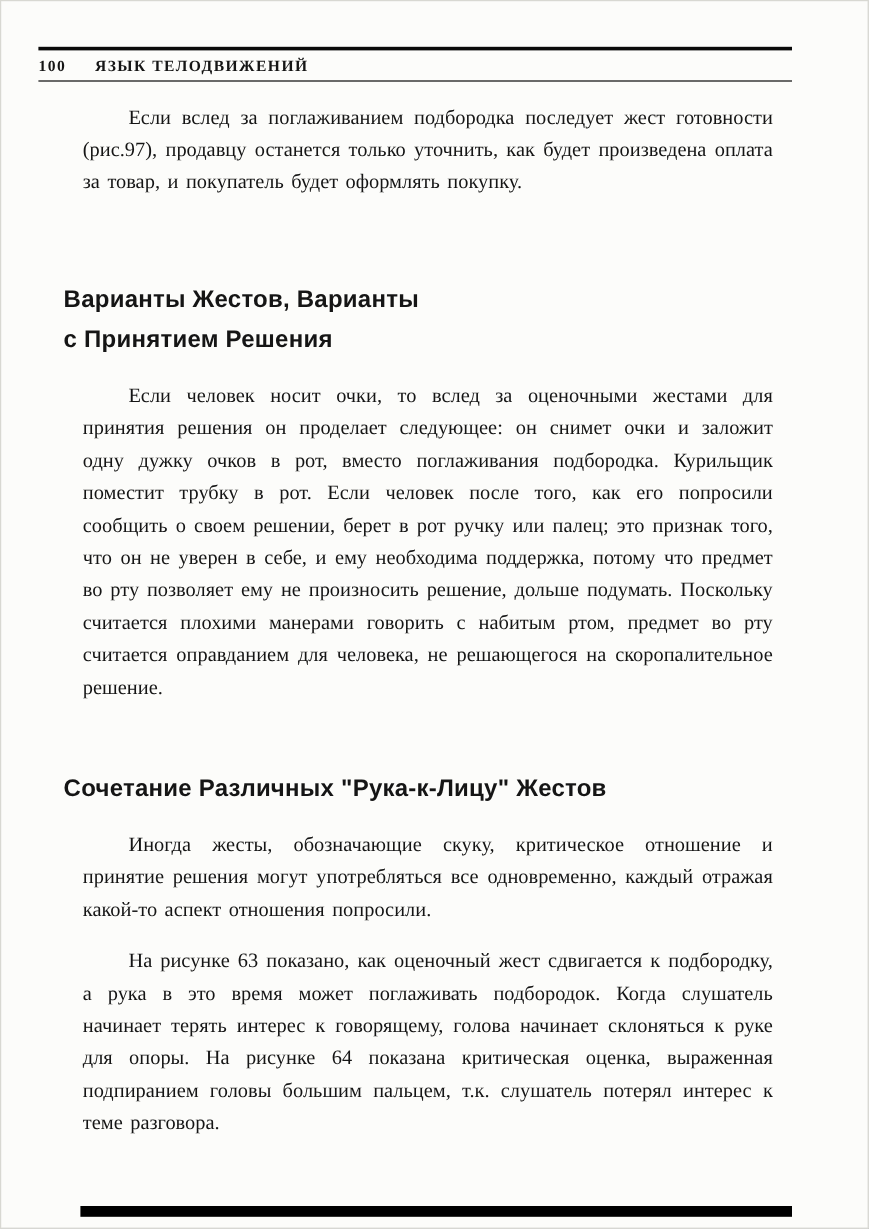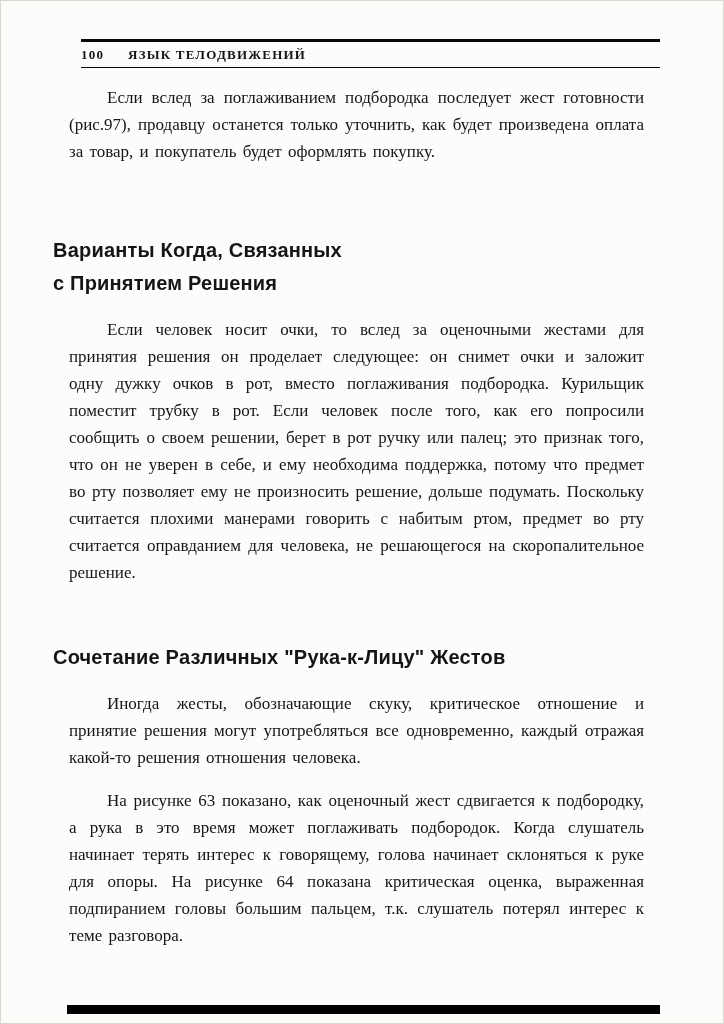--- a/index.html
+++ b/index.html
@@ -12,21 +12,21 @@
     height: 1024px;
     background: #fcfcfa;
     position: relative;
     overflow: hidden;
     box-sizing: border-box;
     border: 1px solid #d8d8d2;
     font-family: "Liberation Serif", "DejaVu Serif", serif;
     color: #151515;
   }
   .header {
-    margin: 38px 63px 0 80px;
+    margin: 38px 63px 0 31px;
     text-align: center;
   }
   .rule-thick {
     height: 3px;
     background: #0a0a0a;
   }
   .running-head {
     display: flex;
     align-items: baseline;
     gap: 24px;
@@ -85,27 +85,27 @@
     <div class="running-head">
       <span>100</span>
       <span>ЯЗЫК ТЕЛОДВИЖЕНИЙ</span>
     </div>
     <div class="rule-thin"></div>
   </div>
 
   <div class="content">
     <p class="body para-intro">Если вслед за поглаживанием подбородка последует жест готовности (рис.97), продавцу останется только уточнить, как будет произведена оплата за товар, и покупатель будет оформлять покупку.</p>
 
-    <h2 class="heading heading-1">Варианты Когда, Связанных
+    <h2 class="heading heading-1">Варианты Жестов, Варианты
 с Принятием Решения</h2>
 
     <p class="body para-decision">Если человек носит очки, то вслед за оценочными жестами для принятия решения он проделает следующее: он снимет очки и заложит одну дужку очков в рот, вместо поглаживания подбородка. Курильщик поместит трубку в рот. Если человек после того, как его попросили сообщить о своем решении, берет в рот ручку или палец; это признак того, что он не уверен в себе, и ему необходима поддержка, потому что предмет во рту позволяет ему не произносить решение, дольше подумать. Поскольку считается плохими манерами говорить с набитым ртом, предмет во рту считается оправданием для человека, не решающегося на скоропалительное решение.</p>
 
     <h2 class="heading heading-2">Сочетание Различных "Рука-к-Лицу" Жестов</h2>
 
-    <p class="body para-combo">Иногда жесты, обозначающие скуку, критическое отношение и принятие решения могут употребляться все одновременно, каждый отражая какой-то решения отношения человека.</p>
+    <p class="body para-combo">Иногда жесты, обозначающие скуку, критическое отношение и принятие решения могут употребляться все одновременно, каждый отражая какой-то аспект отношения попросили.</p>
 
     <p class="body">На рисунке 63 показано, как оценочный жест сдвигается к подбородку, а рука в это время может поглаживать подбородок. Когда слушатель начинает терять интерес к говорящему, голова начинает склоняться к руке для опоры. На рисунке 64 показана критическая оценка, выраженная подпиранием головы большим пальцем, т.к. слушатель потерял интерес к теме разговора.</p>
   </div>
 
   <div class="bottom-bar"></div>
 
 </div>
 
 </body></html>

